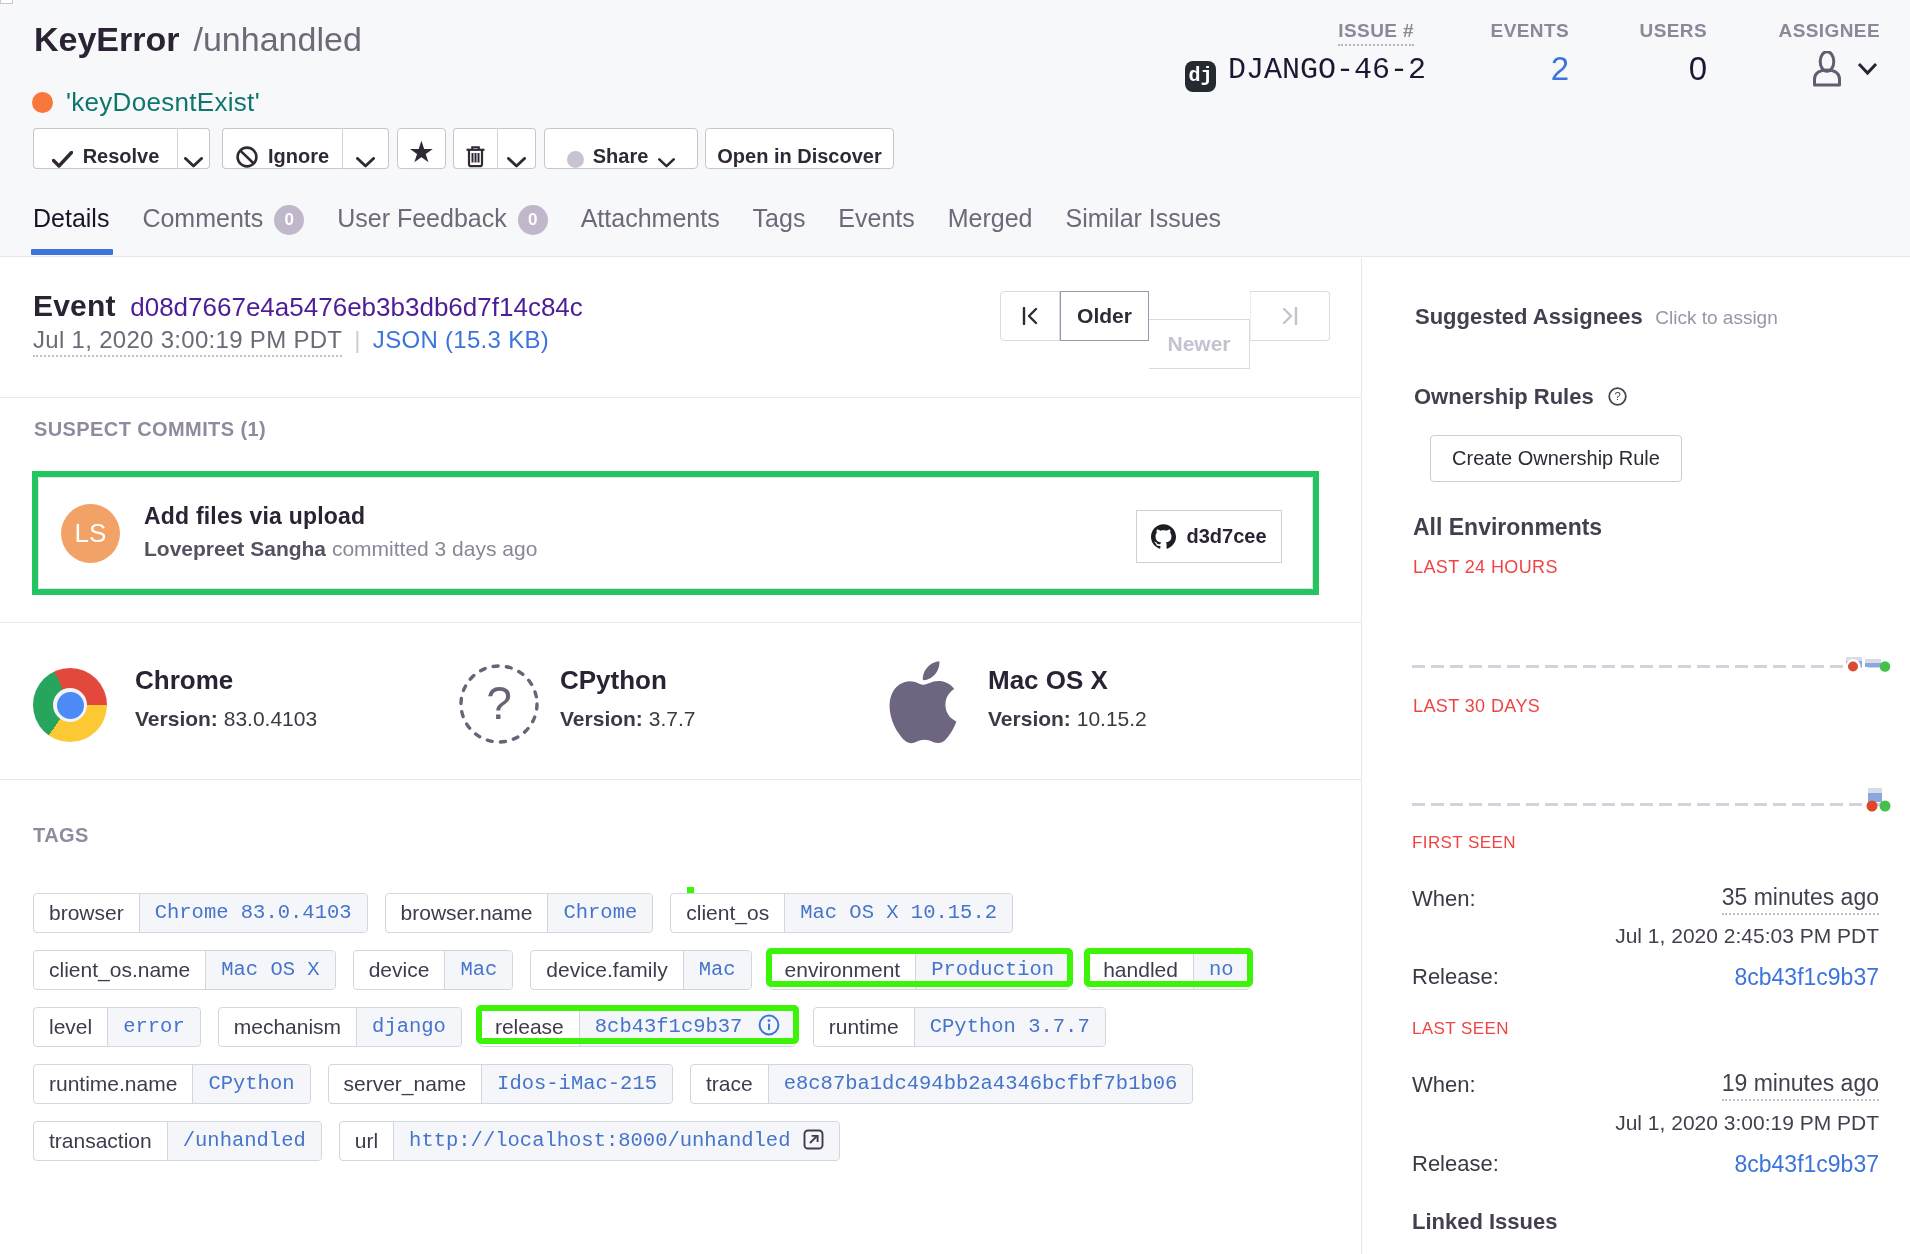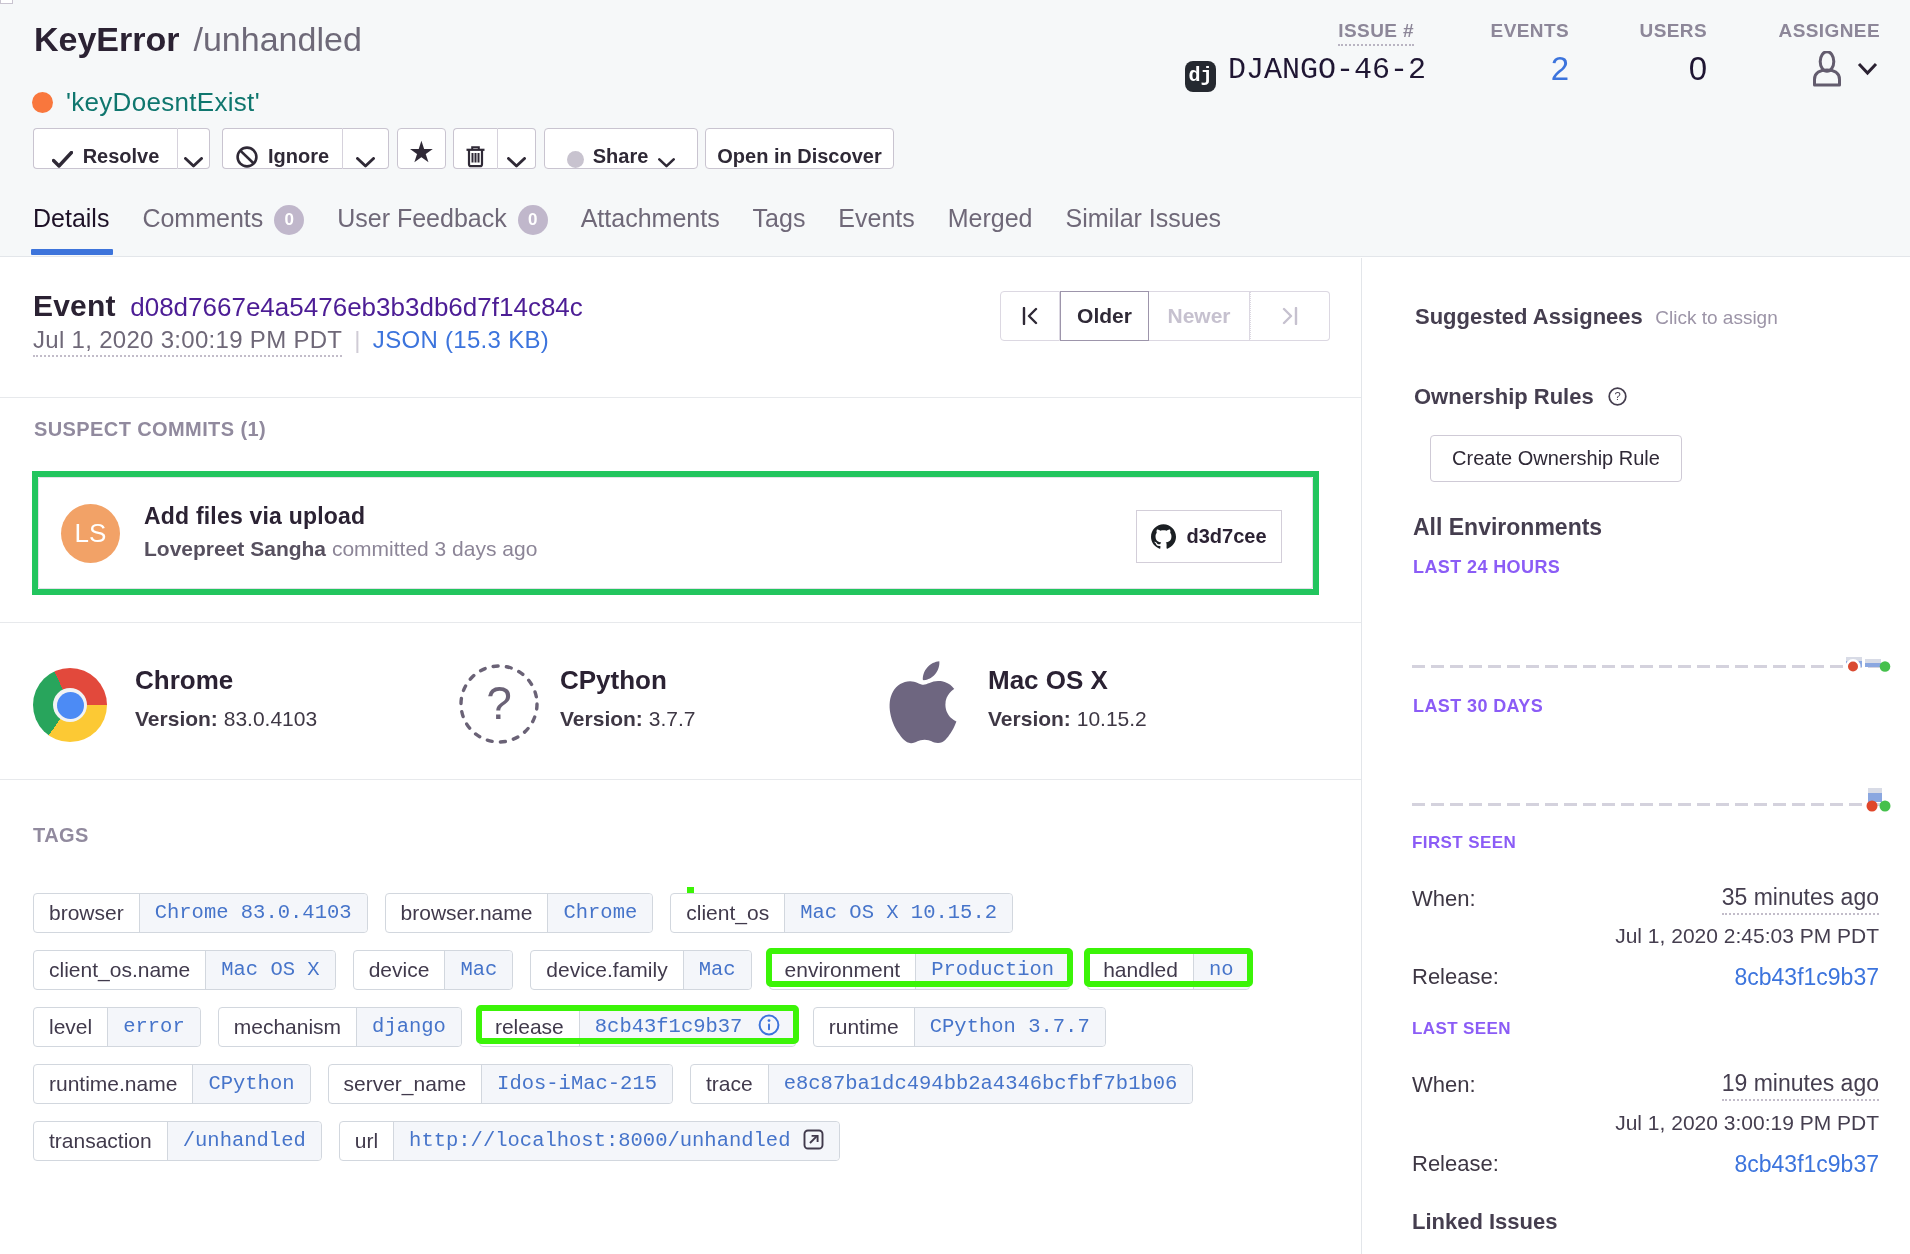--- a/index.html
+++ b/index.html
@@ -55,21 +55,21 @@
 .eventline2 { position:absolute; left:33px; top:68px; font-size:24px; letter-spacing:0.3px; color:#6f6878; white-space:nowrap; }
 .eventline2 .date { border-bottom:2px dotted #c2bcc9; padding-bottom:2px; }
 .eventline2 .sep { color:#d0ccd6; margin:0 12px; }
 .eventline2 .json { color:#3c74dd; }
 
 
 .pagination { position:absolute; right:31px; top:33px; height:50px; display:flex; }
 .pgbtn { height:50px; background:#fff; border:1px solid #dcd8e2; display:flex; align-items:center; justify-content:center; font-size:21px; font-weight:bold; color:#2f2936; }
 .pgbtn.first { width:60px; border-radius:4px 0 0 4px; }
 .pgbtn.older { width:89px; border:1px solid #9d95ab; }
-.pgbtn.newer { width:101px; color:#c6c1cf; border-left:none; }
+.pgbtn.newer { width:101px; color:#c6c1cf; border-left:none;margin-top:28px; }
 .pgbtn.last { width:80px; color:#c6c1cf; border-left:1px dotted #dcd8e2; border-radius:0 4px 4px 0; }
 
 
 #sec-commits { height:225px; }
 .seclabel { font-size:20px; font-weight:bold; color:#918a9e; letter-spacing:0.4px; }
 #sec-commits .seclabel { position:absolute; left:34px; top:20px; }
 .commitbox { position:absolute; left:32px; top:73px; width:1287px; height:124px; border:6px solid #22c55e; background:#fff; }
 .commitcard { position:absolute; inset:0; border:1px solid #e3e0e8; border-radius:2px; }
 .avatar { position:absolute; left:22px; top:26px; width:59px; height:59px; border-radius:50%; background:#f2a267; color:#fff; font-size:26px; text-align:center; line-height:59px; }
 .commitmsg { position:absolute; left:105px; top:25px; font-size:23px; font-weight:bold; color:#2b2233; letter-spacing:0.2px; }
@@ -94,21 +94,21 @@
 .pill { display:inline-flex; height:40px; border:1px solid #d2d7de; border-radius:4px; margin-right:17px; vertical-align:top; background:#fff; position:relative; }
 .pill .k { padding:0 15px; font-size:21px; color:#413a4c; line-height:38px; }
 .pill .v { padding:0 15px; font-size:20.5px; line-height:38px; color:#4674ca; font-family:"Liberation Mono",monospace; background:#f4f6fa; border-left:1px solid #d2d7de; border-radius:0 4px 4px 0; }
 .pill.hl::after { content:""; position:absolute; top:-3px; left:-4px; right:-4px; bottom:2px; border:6px solid #3bf407; border-radius:5px; pointer-events:none; }
 .greendot { position:absolute; width:7px; height:7px; background:#3cf406; }
 
 
 .sidebar { position:absolute; left:1361px; top:258px; width:549px; height:996px; background:#fff; border-left:1px solid #e3e6ea; }
 .sb { position:absolute; }
 .sbh { font-size:22px; font-weight:bold; color:#453e4f; }
-.sblabel { font-size:17px; font-weight:bold; color:#8b5cf6; letter-spacing:0.4px; }
+.sblabel { font-size:17px; font-weight:normal; color:#ef4444; letter-spacing:0.4px; }
 </style>
 </head>
 <body>
 <div class="page">
   <div class="header">
     <div class="cornerbox"></div>
     <div class="titlerow"><span class="t1">KeyError</span><span class="t2">/unhandled</span></div>
     <div class="culprit"><span class="dot"></span>'keyDoesntExist'</div>
     <div class="stat" id="stat-issue">
       <div class="lbl" style="margin-right:12px;"><span class="du">ISSUE #</span></div>

